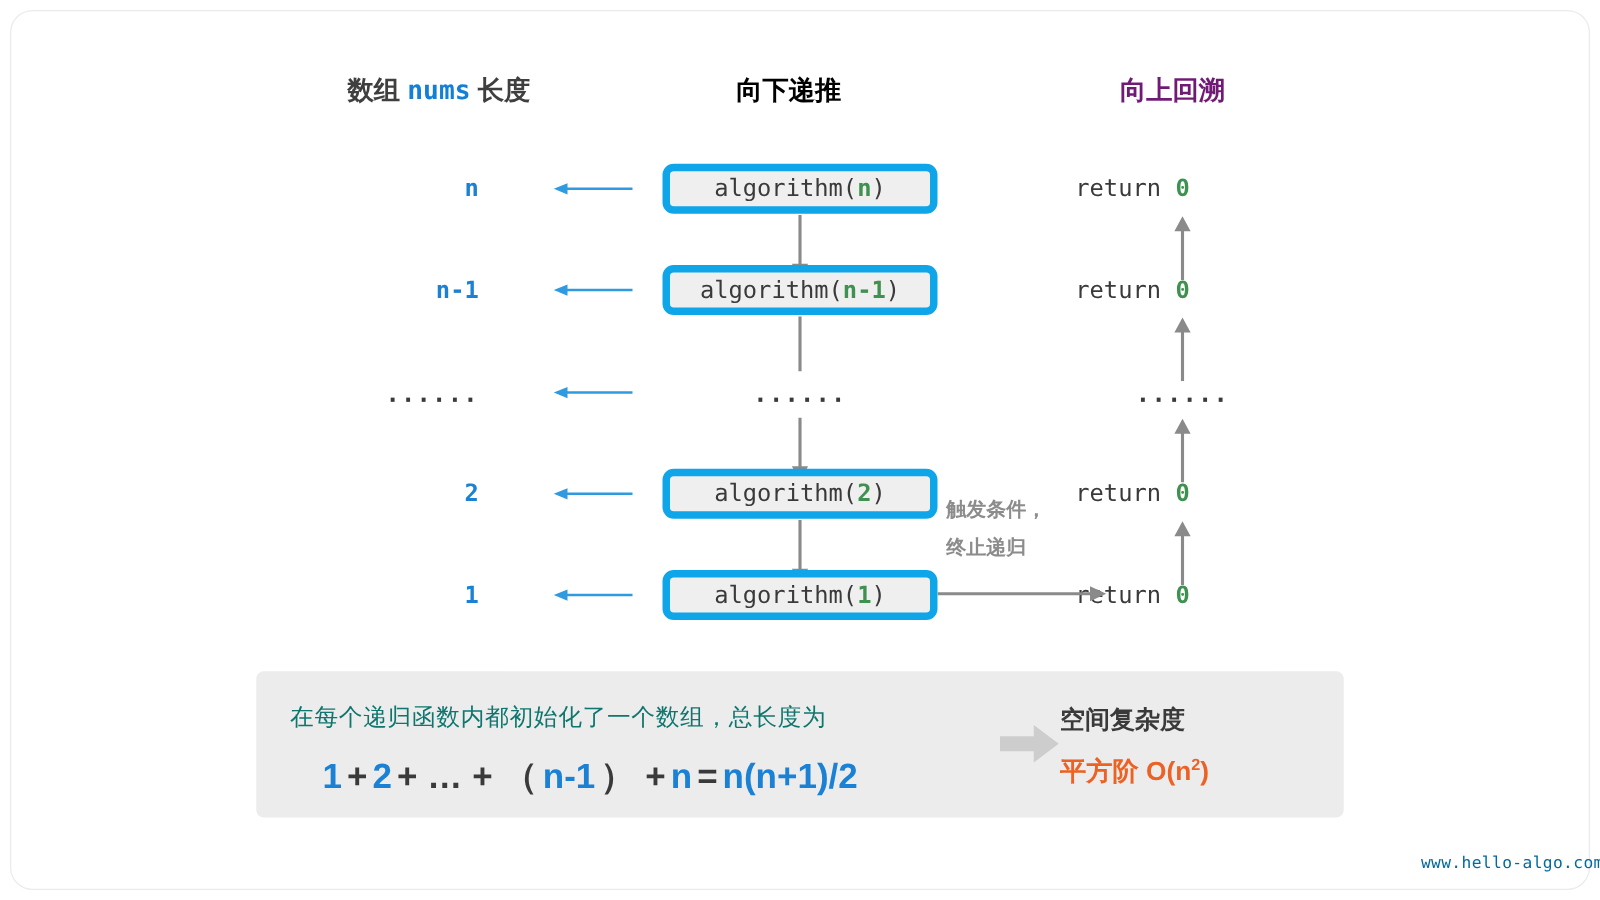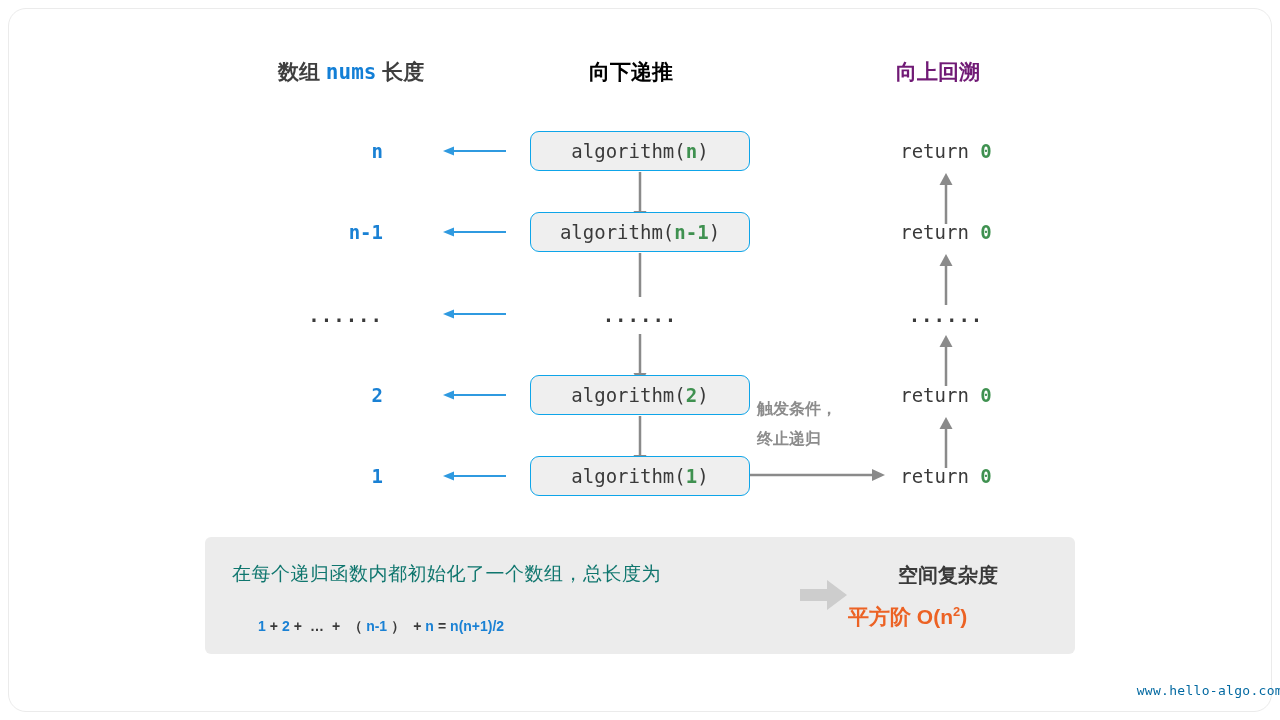--- a/index.html
+++ b/index.html
@@ -88,21 +88,21 @@
     height: 14px;
   }
 
   
   .callbox {
     position: absolute;
     left: 530px;
     width: 220px;
     height: 40px;
     background: #efefef;
-    border: 1px solid #0ea5e9;
+    border: 6px solid #0ea5e9;
     border-radius: 9px;
     box-sizing: border-box;
     display: flex;
     align-items: center;
     justify-content: center;
     font-family: "DejaVu Sans Mono", "Liberation Mono", monospace;
     font-size: 19px;
     color: #3a3a3a;
     white-space: nowrap;
   }
@@ -125,21 +125,21 @@
   
   .down-arrow {
     position: absolute;
     left: 628px;
     width: 24px;
   }
 
   
   .ret {
     position: absolute;
-    left: 846px;
+    left: 806px;
     width: 200px;
     text-align: center;
     font-family: "DejaVu Sans Mono", "Liberation Mono", monospace;
     font-size: 19px;
     color: #3a3a3a;
     white-space: nowrap;
   }
   .ret .zero {
     color: #3f9150;
     font-weight: bold;
@@ -197,22 +197,22 @@
     left: 232px;
     top: 561px;
     font-size: 19px;
     color: #0f766e;
     white-space: nowrap;
     letter-spacing: 0.5px;
   }
   .footer-formula {
     position: absolute;
     left: 258px;
-    top: 618px;
-    font-size: 14px;
+    top: 602px;
+    font-size: 28px;
     font-weight: bold;
     color: #3a3a3a;
     white-space: nowrap;
   }
   .footer-formula .b {
     color: #1a81d4;
   }
   .footer-formula .op {
     color: #3a3a3a;
     font-weight: bold;
@@ -223,21 +223,20 @@
     left: 800px;
     top: 578px;
     width: 48px;
     height: 34px;
   }
   .res-title {
     position: absolute;
     left: 848px;
     top: 562px;
     width: 200px;
-    text-align: center;
     font-size: 20px;
     font-weight: bold;
     color: #3a3a3a;
     white-space: nowrap;
   }
   .res-value {
     position: absolute;
     left: 848px;
     top: 603px;
     width: 200px;

